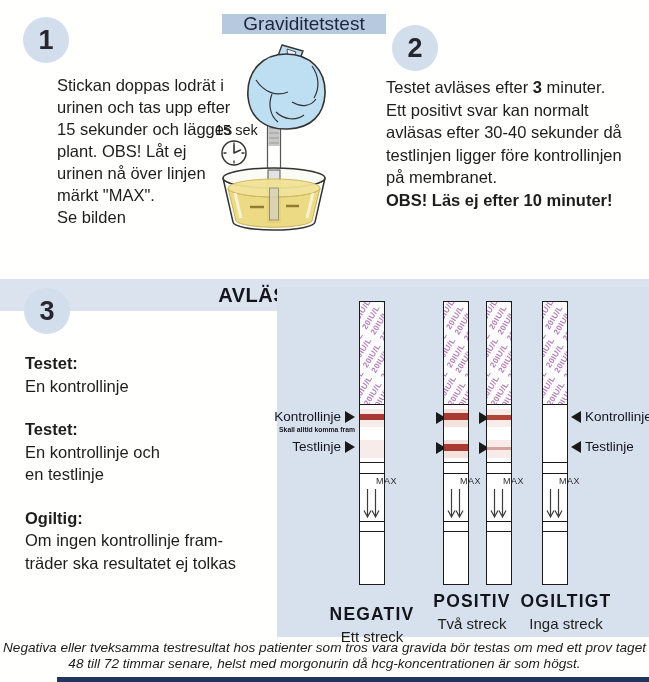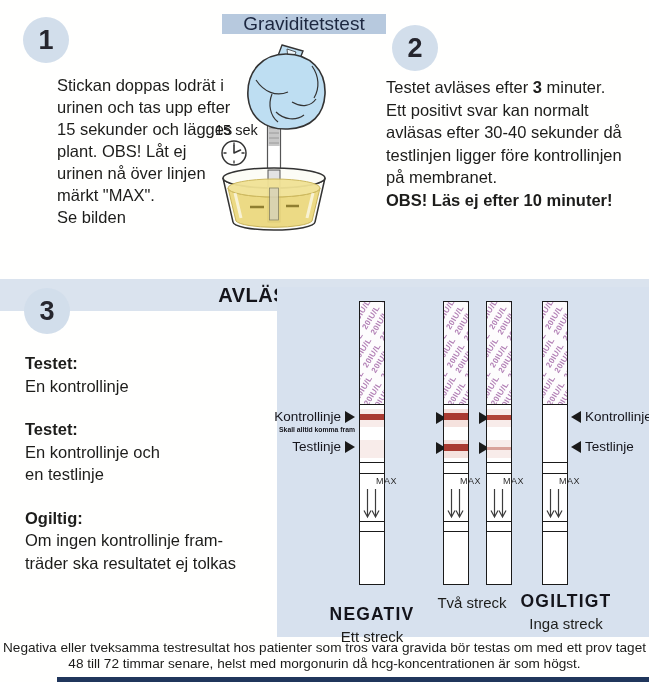--- a/index.html
+++ b/index.html
@@ -74,21 +74,21 @@
   .lbl-right{position:absolute;display:flex;align-items:center;
     font-size:13.5px;color:#15151c;left:294px;}
   .lbl-right-c{top:122px;} .lbl-right-t{top:152px;}
   
   .result{position:absolute;top:304px;width:150px;text-align:center;}
   .result1{left:20px;margin-top:13px;} .result2{left:120px;} .result3{left:214px;}
   .result-title{font-size:17.5px;font-weight:bold;letter-spacing:1.2px;color:#14141b;}
   .result-sub{font-size:15px;margin-top:3px;}
   
   .footnote{position:absolute;left:0;top:640px;width:649px;text-align:center;
-    font-size:13.6px;line-height:15.5px;white-space:pre-line;color:#1c1c1a;}
+    font-size:13.6px;font-style:italic;line-height:15.5px;white-space:pre-line;color:#1c1c1a;}
   .footer-bar{position:absolute;left:57px;right:0;bottom:0;height:5px;background:#20365c;}
   
   .illu{position:absolute;left:212px;top:42px;}
   .illu text{font-family:"Liberation Sans", sans-serif;}
 </style>
 </head>
 <body>
 
 <div class="sheet">
 
@@ -274,20 +274,21 @@
       </svg>
       <div class="seg seg-c"></div>
       <div class="seg seg-d"></div>
     </div>
 
     <div class="result result1">
       <div class="result-title">NEGATIV</div>
       <div class="result-sub">Ett streck</div>
     </div>
     <div class="result result2">
+      <div class="result-title">POSITIV</div>
       <div class="result-sub">Två streck</div>
     </div>
     <div class="result result3">
       <div class="result-title">OGILTIGT</div>
       <div class="result-sub">Inga streck</div>
     </div>
   </div>
 
   <div class="footnote">Negativa eller tveksamma testresultat hos patienter som tros vara gravida bör testas om med ett prov taget
 48 till 72 timmar senare, helst med morgonurin då hcg-koncentrationen är som högst.</div>

